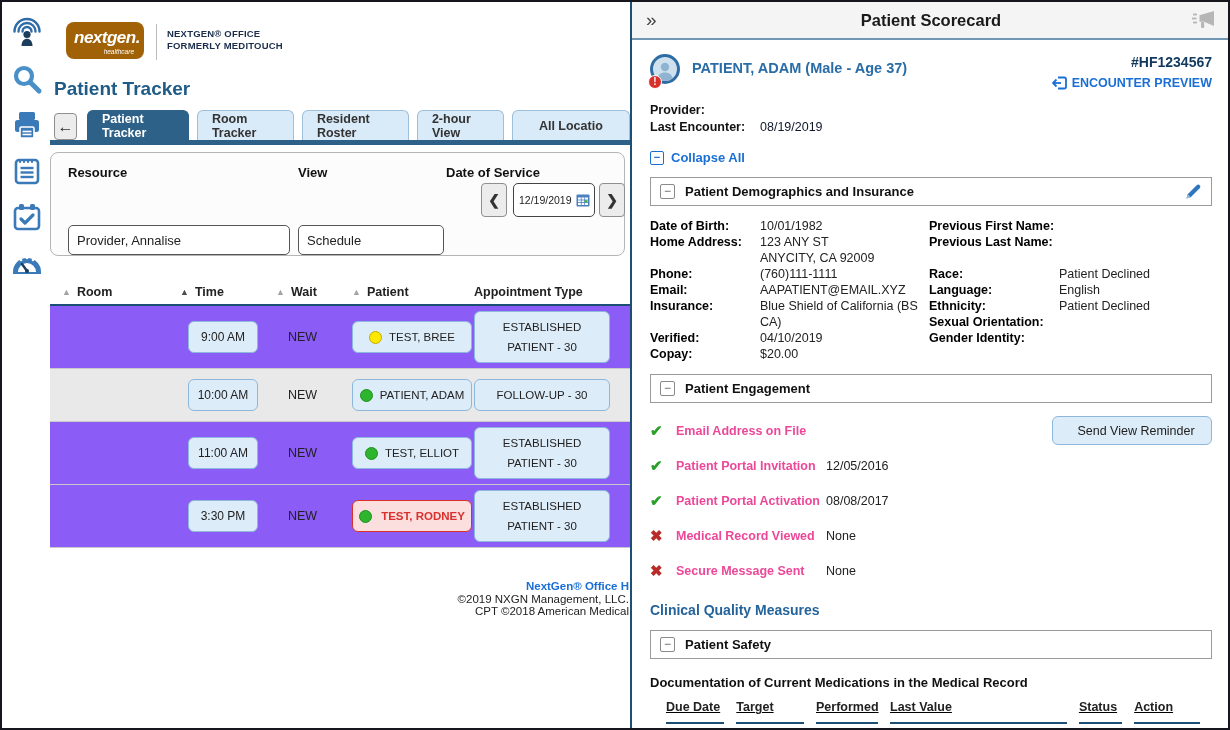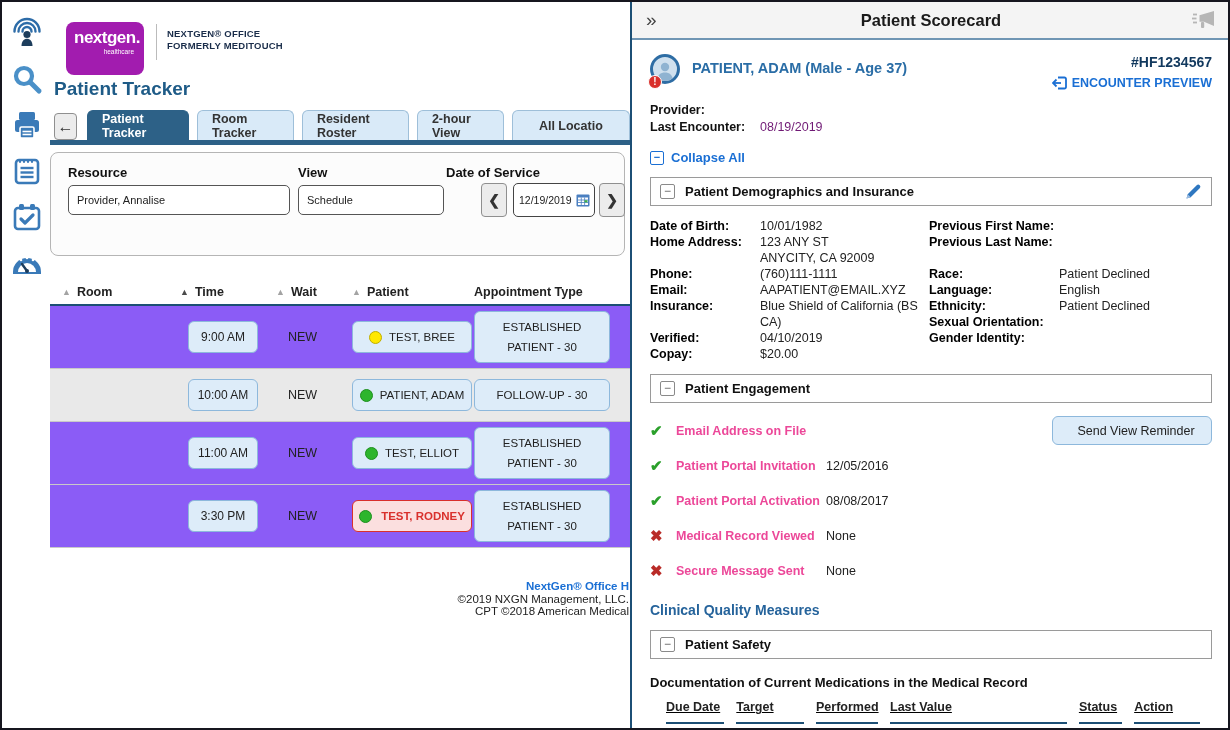--- a/index.html
+++ b/index.html
@@ -7,37 +7,37 @@
   body { font-family:"Liberation Sans", sans-serif; background:#fff; }
   .screen { position:relative; width:1230px; height:730px; border:2px solid #16161f; background:#fff; overflow:hidden; }
 
   
   .left-pane { position:absolute; left:0; top:0; width:628px; height:726px; background:#fff; overflow:hidden; }
 
   .icon-rail { position:absolute; left:6px; top:14px; width:38px; display:flex; flex-direction:column; gap:12px; align-items:center; }
   .rail-icon { width:34px; height:34px; display:flex; align-items:center; justify-content:center; cursor:pointer; }
 
   .brand { position:absolute; left:64px; top:20px; display:flex; align-items:flex-start; }
-  .logo-box { background:#a21caf; border-radius:8px; padding:6px 8px 18px 8px; width:78px; }
+  .logo-box { background:#a16207; border-radius:8px; padding:6px 8px 2px 8px; width:78px;font-style:italic; }
   .logo-text { color:#fff; font-weight:bold; font-size:17px; letter-spacing:-0.5px; }
   .logo-sub { color:#fff; font-size:6.5px; text-align:right; padding:0 2px 2px 0; }
   .brand-divider { width:1px; height:36px; background:#bbb; margin:2px 10px 0 12px; }
   .product-name { padding-top:6px; color:#1a2d4a; font-weight:bold; font-size:9.5px; line-height:11.5px; letter-spacing:0.2px; }
 
   .page-title { position:absolute; left:52px; top:76px; font-size:19px; font-weight:bold; color:#1e5b87; }
 
   .tab-row { position:absolute; left:52px; top:108px; display:flex; align-items:flex-end; gap:8px; }
   .back-btn { width:28px; height:27px; background:#ececec; border:1px solid #8f8f8f; border-radius:4px; color:#333; font-size:16px; font-weight:bold; display:flex; align-items:center; justify-content:center; cursor:pointer; margin-right:2px; }
   .tab { height:30px; display:flex; align-items:center; justify-content:center; font-size:12.5px; font-weight:bold; color:#333; background:#d9eaf8; border:1px solid #9ebfd9; border-bottom:none; border-radius:6px 6px 0 0; cursor:pointer; padding:0 14px; }
   .tab.active { background:#2d6187; color:#fff; border-color:#2d6187; }
   .tab-underline { position:absolute; left:48px; top:138px; width:580px; height:5px; background:#2d6187; }
 
   .filter-box { position:absolute; left:48px; top:150px; width:575px; height:104px; border:1px solid #b5b5b5; border-radius:8px; background:#fcfcfc; }
   .filter-label { position:absolute; font-size:13px; font-weight:bold; color:#111; }
-  .text-input { position:absolute; height:30px; border:1px solid #555; border-radius:5px; background:#fff; font-family:"Liberation Sans",sans-serif; font-size:11px; color:#222; padding:0 8px; }
+  .text-input { position:absolute; height:30px; border:1px solid #555; border-radius:5px; background:#fff; font-family:"Liberation Sans",sans-serif; font-size:13px; color:#222; padding:0 8px;margin-top:40px; }
   .date-nav-btn { position:absolute; width:26px; height:34px; background:#ececec; border:1px solid #8f8f8f; border-radius:4px; color:#333; font-size:14px; font-weight:bold; display:flex; align-items:center; justify-content:center; cursor:pointer; }
   .date-input-wrap { position:absolute; left:462px; top:30px; width:82px; height:34px; border:1px solid #444; border-radius:5px; background:#fff; display:flex; align-items:center; padding:0 4px 0 5px; gap:3px; }
   .date-text { font-size:10.5px; color:#222; flex:1; }
 
   
   .pt-table { position:absolute; left:48px; top:278px; width:580px; }
   .pt-head { display:flex; height:26px; align-items:center; border-bottom:2px solid #1c4f75; }
   .pt-head .cell { font-size:12.5px; font-weight:bold; color:#222; display:flex; align-items:center; gap:6px; }
   .sort-tri { font-size:9px; color:#a3a3a3; }
   .sort-tri.active { color:#4a4a4a; }
@@ -72,21 +72,21 @@
   .avatar-wrap { position:relative; width:32px; height:32px; flex:none; margin-right:10px; }
   .avatar { width:30px; height:30px; border-radius:50%; background:#cfe0ee; border:3px solid #2e6da4; display:flex; align-items:flex-end; justify-content:center; overflow:hidden; }
   .alert-badge { position:absolute; left:-2px; bottom:-3px; width:14px; height:14px; background:#d9302c; border:1px solid #fff; border-radius:50%; color:#fff; font-size:10px; font-weight:bold; text-align:center; line-height:12px; }
   .patient-name { font-size:14.5px; font-weight:bold; color:#2a6da6; padding-top:6px; }
   .patient-right { margin-left:auto; text-align:right; }
   .patient-id { font-size:14px; font-weight:bold; color:#12395e; }
   .enc-preview { margin-top:6px; display:inline-flex; align-items:center; gap:5px; color:#1a6fd4; font-size:12.5px; font-weight:bold; cursor:pointer; }
 
   .kv-line { display:flex; font-size:12.5px; line-height:17px; }
   .kv-line .k { font-weight:bold; color:#111; width:110px; }
-  .kv-line .v { color:#701a75; }
+  .kv-line .v { color:#0f172a; }
   .provider-block { margin-top:8px; }
 
   .collapse-all { margin-top:14px; display:inline-flex; align-items:center; gap:7px; color:#1a6fd4; font-size:13px; font-weight:bold; cursor:pointer; }
   .minus-box-blue { width:14px; height:14px; border:1.5px solid #1a6fd4; border-radius:2px; color:#1a6fd4; font-size:11px; line-height:11px; text-align:center; font-weight:bold; }
   .minus-box-gray { width:15px; height:15px; border:1px solid #8a8a8a; border-radius:2px; color:#666; font-size:12px; line-height:12px; text-align:center; background:#fff; flex:none; cursor:pointer; }
 
   .section-bar { margin-top:12px; border:1px solid #9a9a9a; height:29px; display:flex; align-items:center; gap:10px; padding:0 9px; background:#fff; }
   .section-title { font-size:13px; font-weight:bold; color:#111; flex:1; }
   .pencil-btn { cursor:pointer; display:flex; }
 

